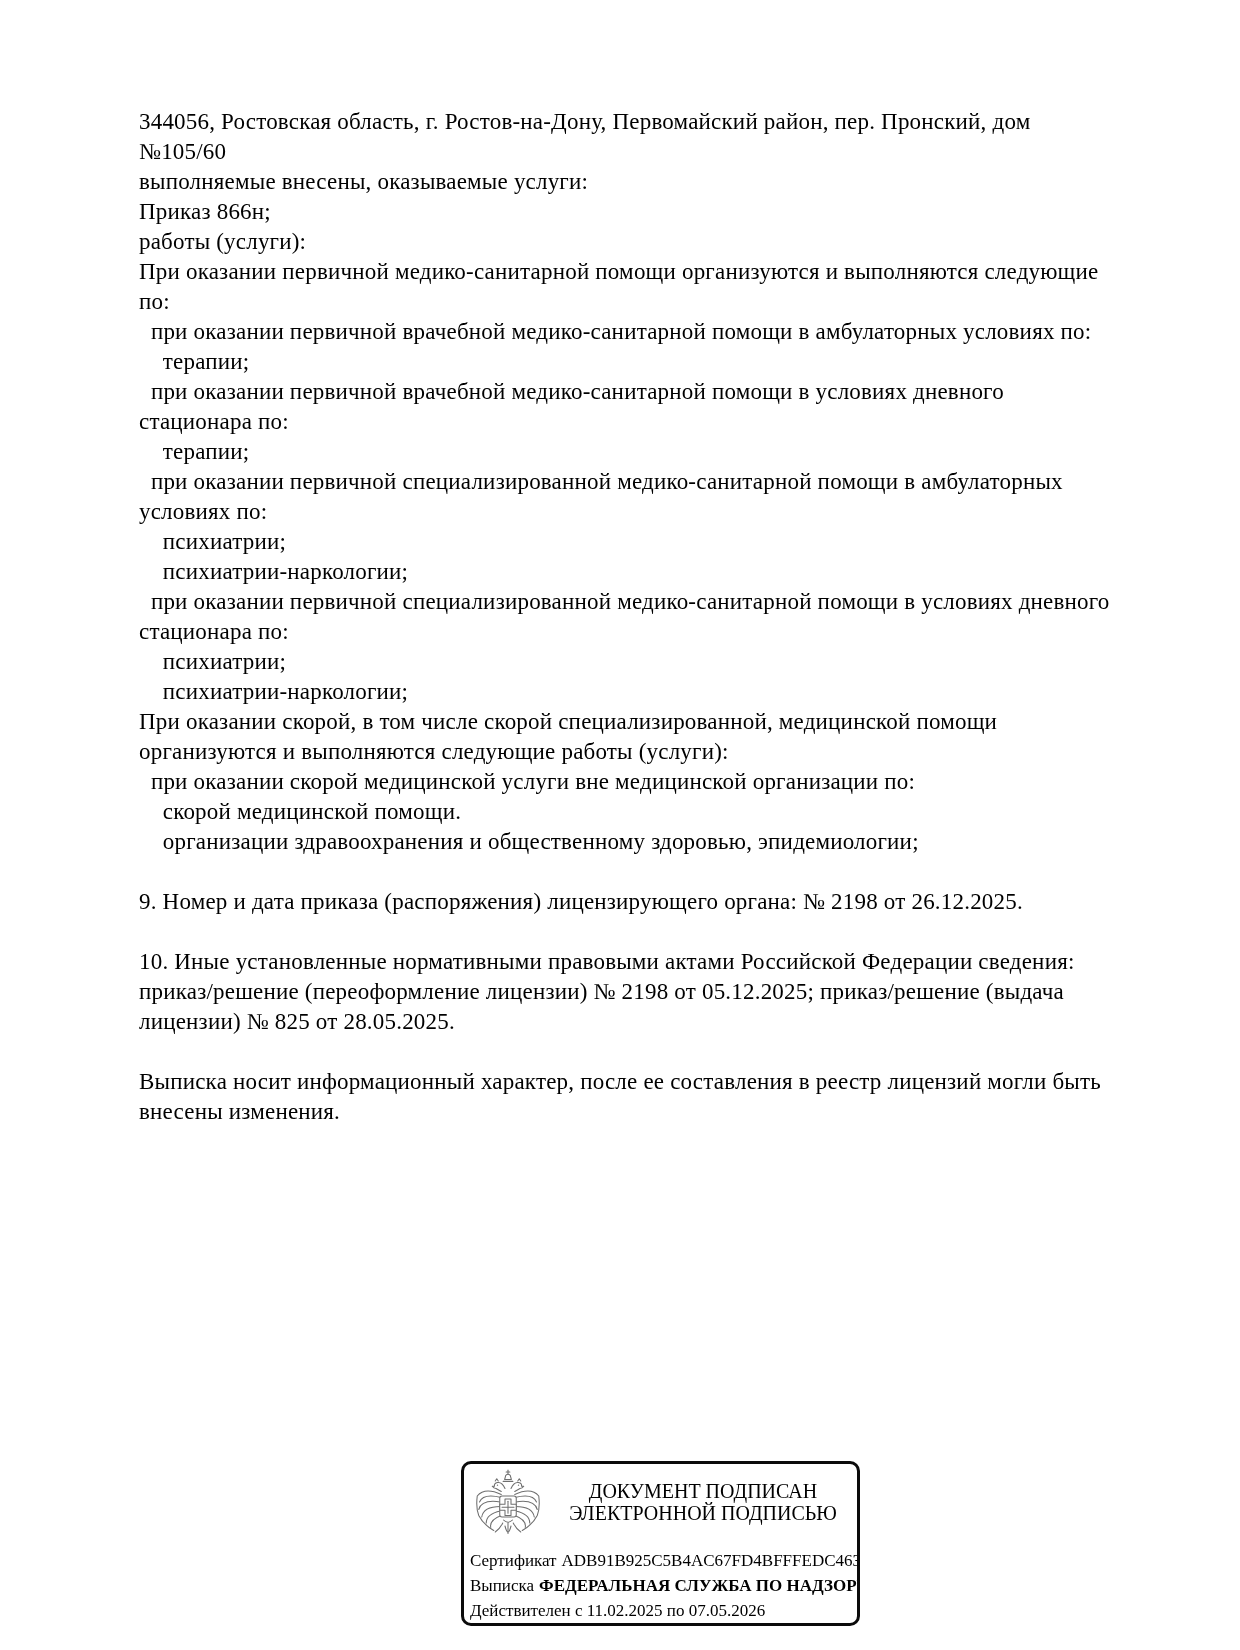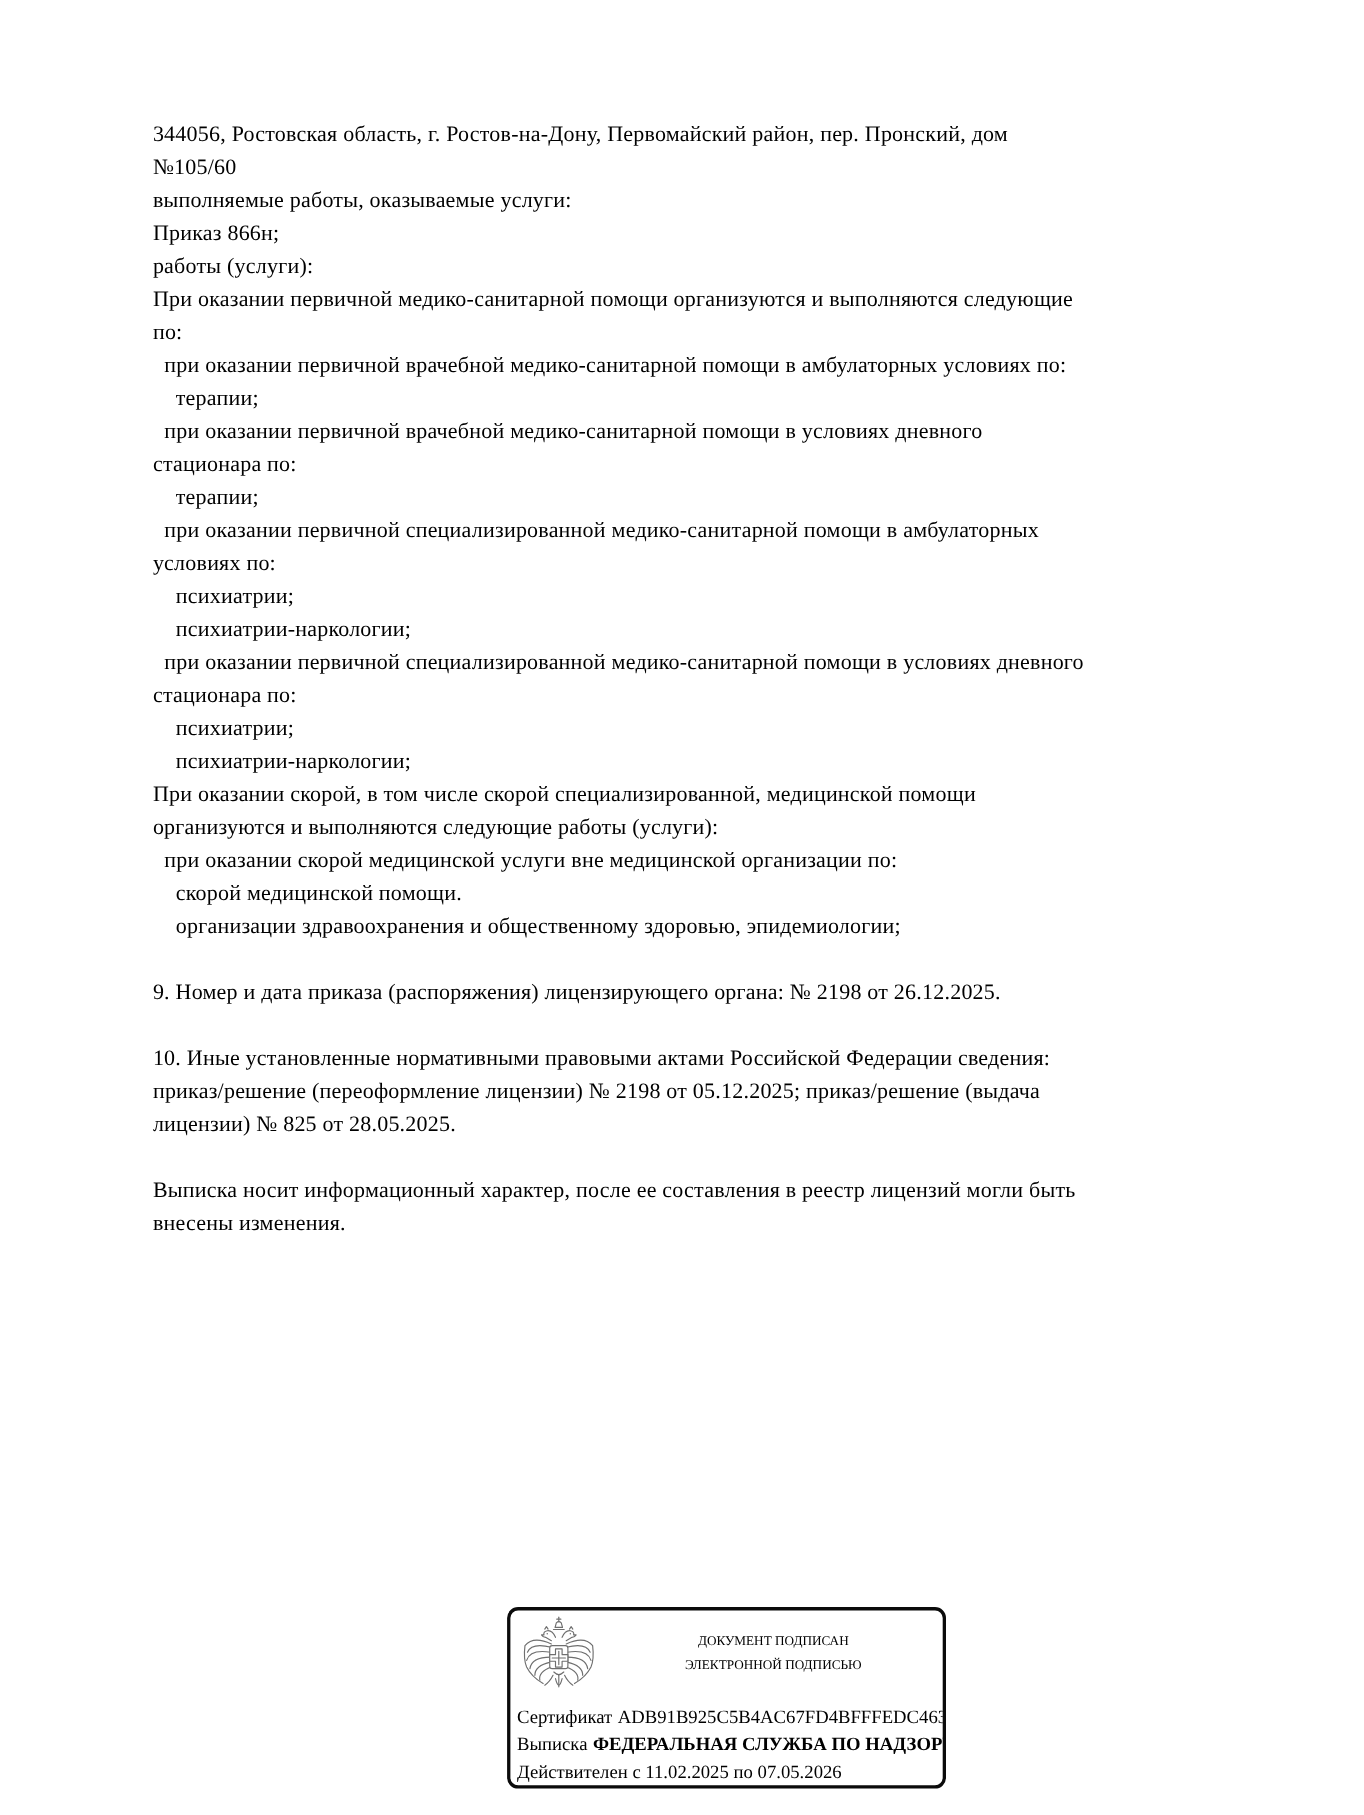--- a/index.html
+++ b/index.html
@@ -9,21 +9,21 @@
     position: relative;
     font-family: "Liberation Serif", "DejaVu Serif", serif;
     color: #000000;
     overflow: hidden;
   }
   
   .doc {
     position: absolute;
     left: 139px; top: 107px;
     width: 1070px;
-    font-size: 20px;
+    font-size: 23px;
     letter-spacing: 0.2px;
   }
   .doc .line {
     height: 30px;
     line-height: 30px;
     white-space: pre;      
   }
   
   .stamp {
     position: absolute;
@@ -37,41 +37,41 @@
   .stamp-emblem {
     position: absolute;
     left: 10px; top: 5px;
     width: 68px; height: 78px;
   }
   .stamp-title {
     position: absolute;
     left: 92px; top: 16px;
     width: 294px;
     text-align: center;
-    font-size: 12px;
+    font-size: 20px;
     line-height: 22px;
     white-space: nowrap;
   }
   .stamp-info {
     position: absolute;
     left: 6px; top: 84px;
     font-size: 17px;
     line-height: 25px;
     white-space: nowrap;
   }
   .stamp-info .val { margin-left: 5px; }
   .owner-value { font-weight: bold; }
 </style>
 </head>
 <body>
 
 <div class="doc">
     <div class="line">344056, Ростовская область, г. Ростов-на-Дону, Первомайский район, пер. Пронский, дом</div>
     <div class="line">№105/60</div>
-    <div class="line">выполняемые работы, оказываемые услуги:</div>
+    <div class="line">выполняемые внесены, оказываемые услуги:</div>
     <div class="line">Приказ 866н;</div>
     <div class="line">работы (услуги):</div>
     <div class="line">При оказании первичной медико-санитарной помощи организуются и выполняются следующие</div>
     <div class="line">по:</div>
     <div class="line">  при оказании первичной врачебной медико-санитарной помощи в амбулаторных условиях по:</div>
     <div class="line">    терапии;</div>
     <div class="line">  при оказании первичной врачебной медико-санитарной помощи в условиях дневного</div>
     <div class="line">стационара по:</div>
     <div class="line">    терапии;</div>
     <div class="line">  при оказании первичной специализированной медико-санитарной помощи в амбулаторных</div>

